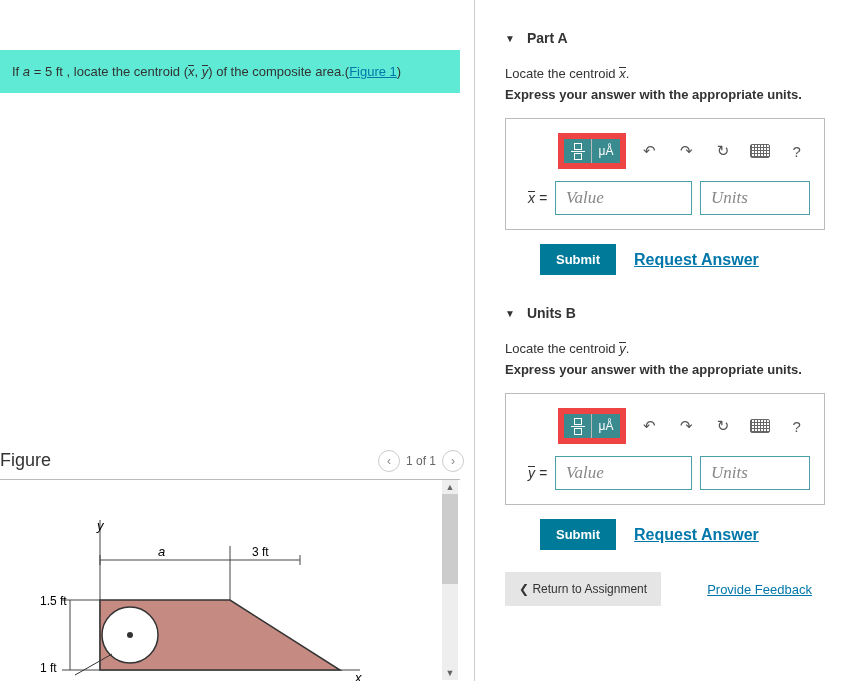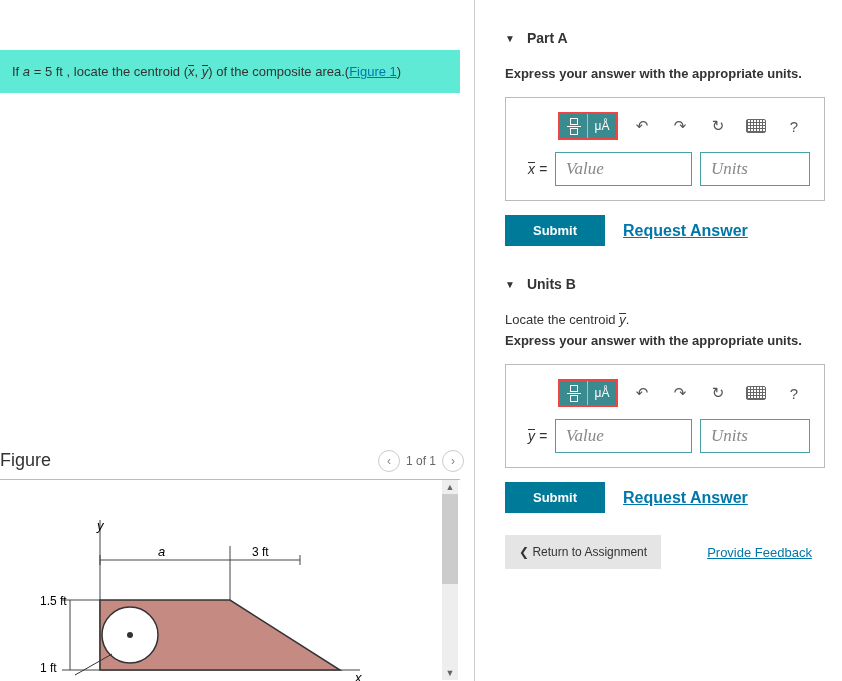--- a/index.html
+++ b/index.html
@@ -20,30 +20,30 @@
   .figure-scroll .arr.up { top: 0; }
   .figure-scroll .arr.down { bottom: 0; }
   .figure-svg { position: absolute; top: 520px; left: 40px; }
   .part-header { display: flex; align-items: center; gap: 12px; font-size: 14px; font-weight: bold; margin-top: 30px; margin-bottom: 20px; }
   .part-header .tri { font-size: 10px; color: #333; }
   .instr { font-size: 13px; margin-bottom: 6px; }
   .instr.bold { font-weight: bold; margin-bottom: 16px; }
   .input-box { border: 1px solid #bbb; padding: 14px 14px 14px 22px; width: 320px; margin-bottom: 14px; }
   .toolbar { display: flex; gap: 10px; align-items: center; margin-left: 30px; margin-bottom: 12px; }
   .tb-btn { width: 28px; height: 24px; display: flex; align-items: center; justify-content: center; background: #fff; cursor: pointer; color: #555; font-size: 15px; }
-  .tb-group { display: flex; border: 2px solid #ef4444; justify-content: center; }
+  .tb-group { display: flex; border: 6px solid #ef4444; justify-content: center; }
   .tb-group .tb-btn { border-right: 1px solid #bbb; background: #f5f5f5; }
   .tb-group .tb-btn:last-child { border-right: none; background: #3a8b8f; color: #fff; font-size: 12px; }
   .tb-group .tb-btn:first-child { background: #3a8b8f; }
   .eq-row { display: flex; align-items: center; gap: 8px; }
   .eq-row .label { font-style: italic; font-size: 14px; }
   .field { flex: 1; height: 34px; border: 1px solid #4aa0a8; background: #fff; padding: 12px 10px; font-style: italic; font-family: 'Times New Roman', serif; font-size: 17px; color: #888; display: flex; align-items: center; }
   .field.units { flex: 0 0 110px; }
   .submit-row { display: flex; align-items: center; gap: 18px; margin-bottom: 10px; }
-  .submit-btn { background: #007a99; color: #fff; border: none; padding: 8px 28px; font-size: 13px; font-weight: bold; cursor: pointer; }
+  .submit-btn { background: #007a99; color: #fff; border: none; padding: 8px 16px; font-size: 13px; font-weight: bold; cursor: pointer; margin-left: 35px; }
   .req-link { color: #0077aa; text-decoration: underline; font-size: 16px; font-weight: bold; cursor: pointer; }
   .return-row { display: flex; align-items: center; gap: 46px; margin-top: 22px; }
   .return-btn { background: #e5e5e5; padding: 10px 14px; font-size: 12px; color: #333; cursor: pointer; }
   .feedback-link { color: #0077aa; text-decoration: underline; font-size: 13px; cursor: pointer; }
   .keyb-icon { width: 20px; height: 14px; border: 1px solid #666; border-radius: 2px; background: repeating-linear-gradient(90deg,#666 0 1px,transparent 1px 3px), repeating-linear-gradient(0deg,#666 0 1px,transparent 1px 3px); }
   .frac-icon { display:flex; flex-direction: column; align-items:center; font-size:7px; line-height:7px; color:#fff;}
   .frac-icon .sq { width:8px; height:7px; border:1px solid #fff; }
   .frac-icon .bar { width:14px; height:1px; background:#fff; margin:1px 0;}
 </style>
 </head>
@@ -91,20 +91,23 @@
     <line x1="30" y1="80" x2="30" y2="150" stroke="#444"></line>
     <text x="0" y="85" font-size="12">1.5 ft</text>
     <text x="0" y="152" font-size="12">1 ft</text>
   </svg>
 </div>
 
 <div class="right-panel">
   <div class="part-header">
     <span class="tri">▼</span>
     <span>Part A</span>
+  </div>
+  <div class="instr">
+    <span>Locate the centroid </span><span class="xbar"><i>x</i></span><span>.</span>
   </div>
   <div class="instr bold">Express your answer with the appropriate units.</div>
   <div class="input-box">
     <div class="toolbar">
       <div class="tb-group">
         <span class="tb-btn">
             <span class="frac-icon">
               <span class="sq"></span>
               <span class="bar"></span>
               <span class="sq"></span>

